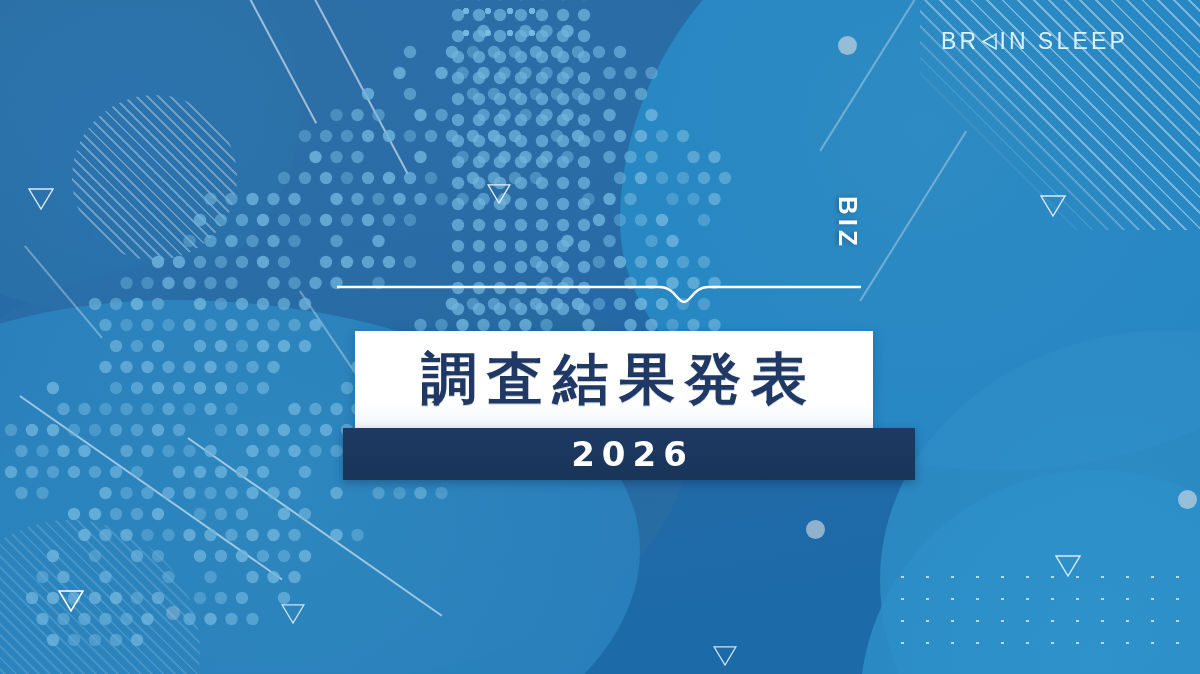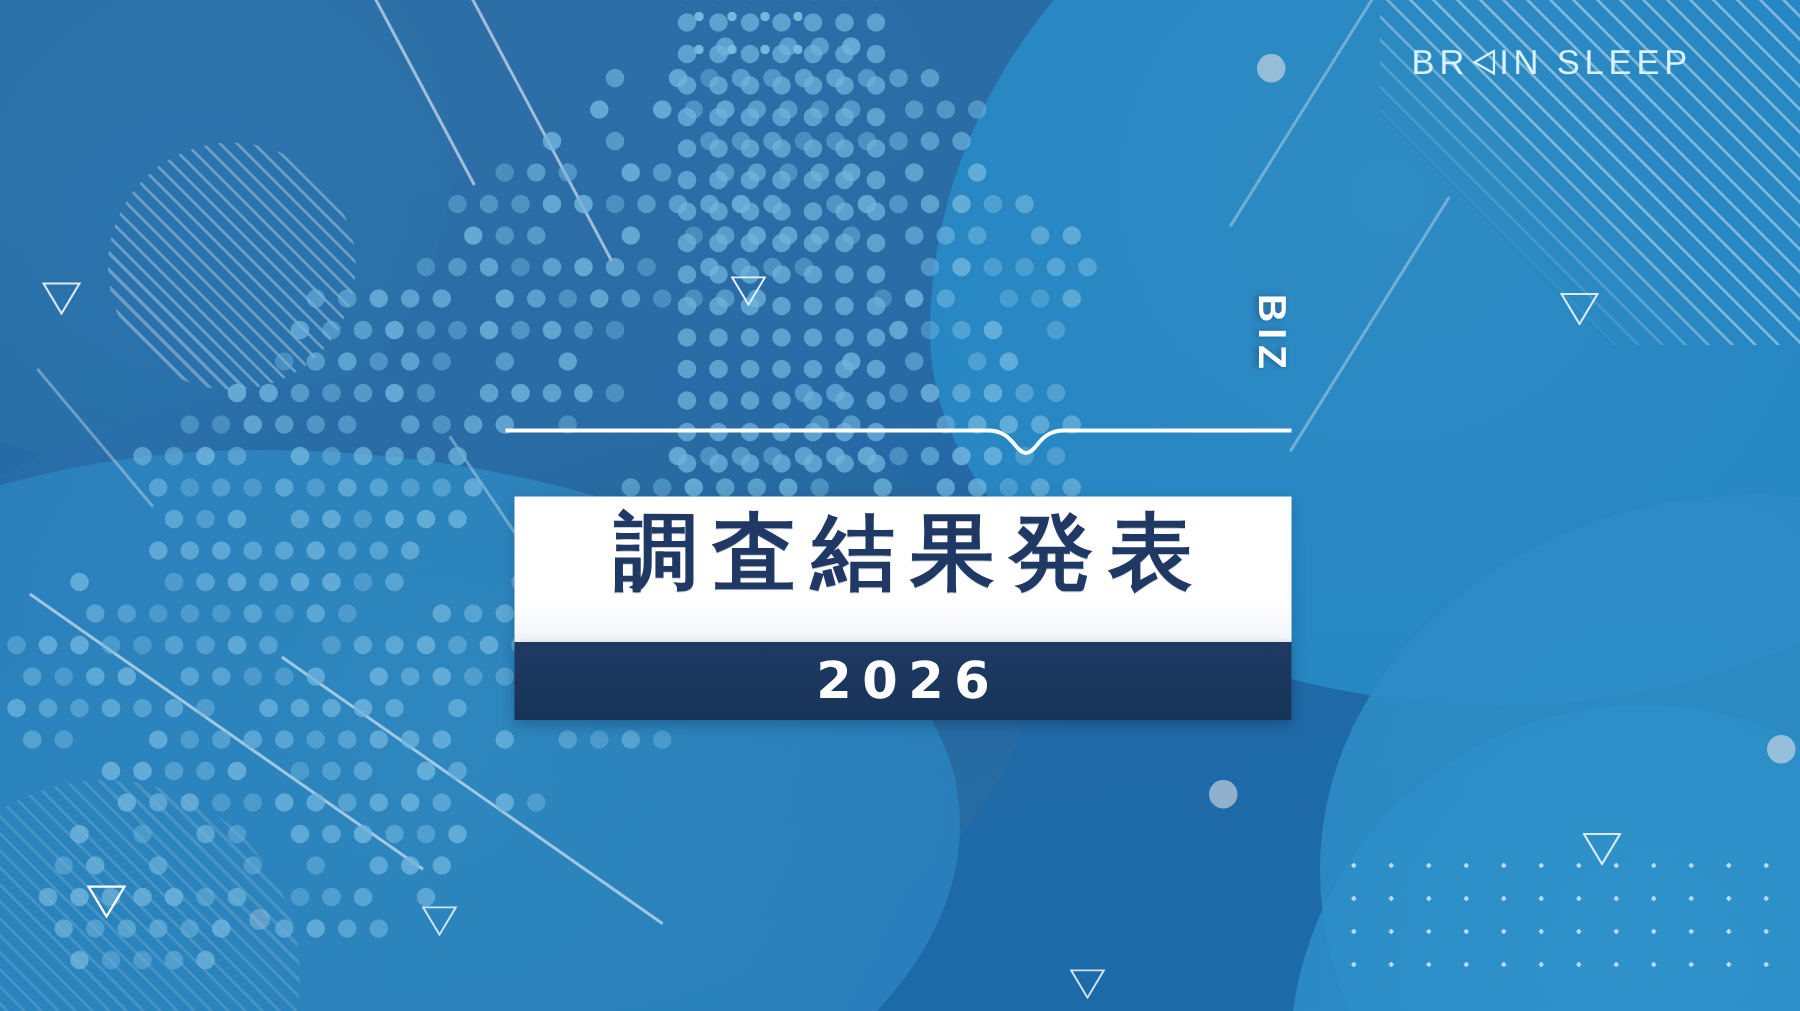--- a/index.html
+++ b/index.html
@@ -124,33 +124,33 @@
     position:absolute;left:832px;top:196px;
     color:#ffffff;font-size:26px;font-weight:700;letter-spacing:4px;
     writing-mode:vertical-rl;
     text-shadow:0 2px 4px rgba(0,30,60,.35);
   }
   .rule{
     position:absolute;left:337px;top:284px;width:524px;height:22px;
   }
 
   .banner{
-    position:absolute;left:343px;top:331px;width:518px;height:97px;
+    position:absolute;left:355px;top:331px;width:518px;height:97px;
     background:linear-gradient(180deg,#ffffff 0%,#ffffff 72%,#f2f6fa 100%);
     box-shadow:0 3px 10px rgba(0,25,55,.22);
-    display:flex;align-items:flex-start;justify-content:center;
+    display:flex;align-items:center;justify-content:center;
   }
   .banner span{
     color:#1f3864;font-size:56px;font-weight:700;letter-spacing:10px;
     padding-left:10px;
     font-family:"DejaVu Sans","Liberation Sans",sans-serif;
     text-shadow:0 1px 0 rgba(31,56,100,.25);
   }
   .yearbar{
-    position:absolute;left:343px;top:428px;width:518px;height:52px;
+    position:absolute;left:343px;top:428px;width:572px;height:52px;
     background:linear-gradient(180deg,#1d3a63 0%,#193458 100%);
     display:flex;align-items:center;justify-content:center;
     box-shadow:0 3px 9px rgba(0,20,45,.3);
   }
   .yearbar span{
     color:#ffffff;font-size:34px;font-weight:700;letter-spacing:7px;padding-left:7px;
     font-family:"DejaVu Sans","Liberation Sans",sans-serif;
   }
 
   

